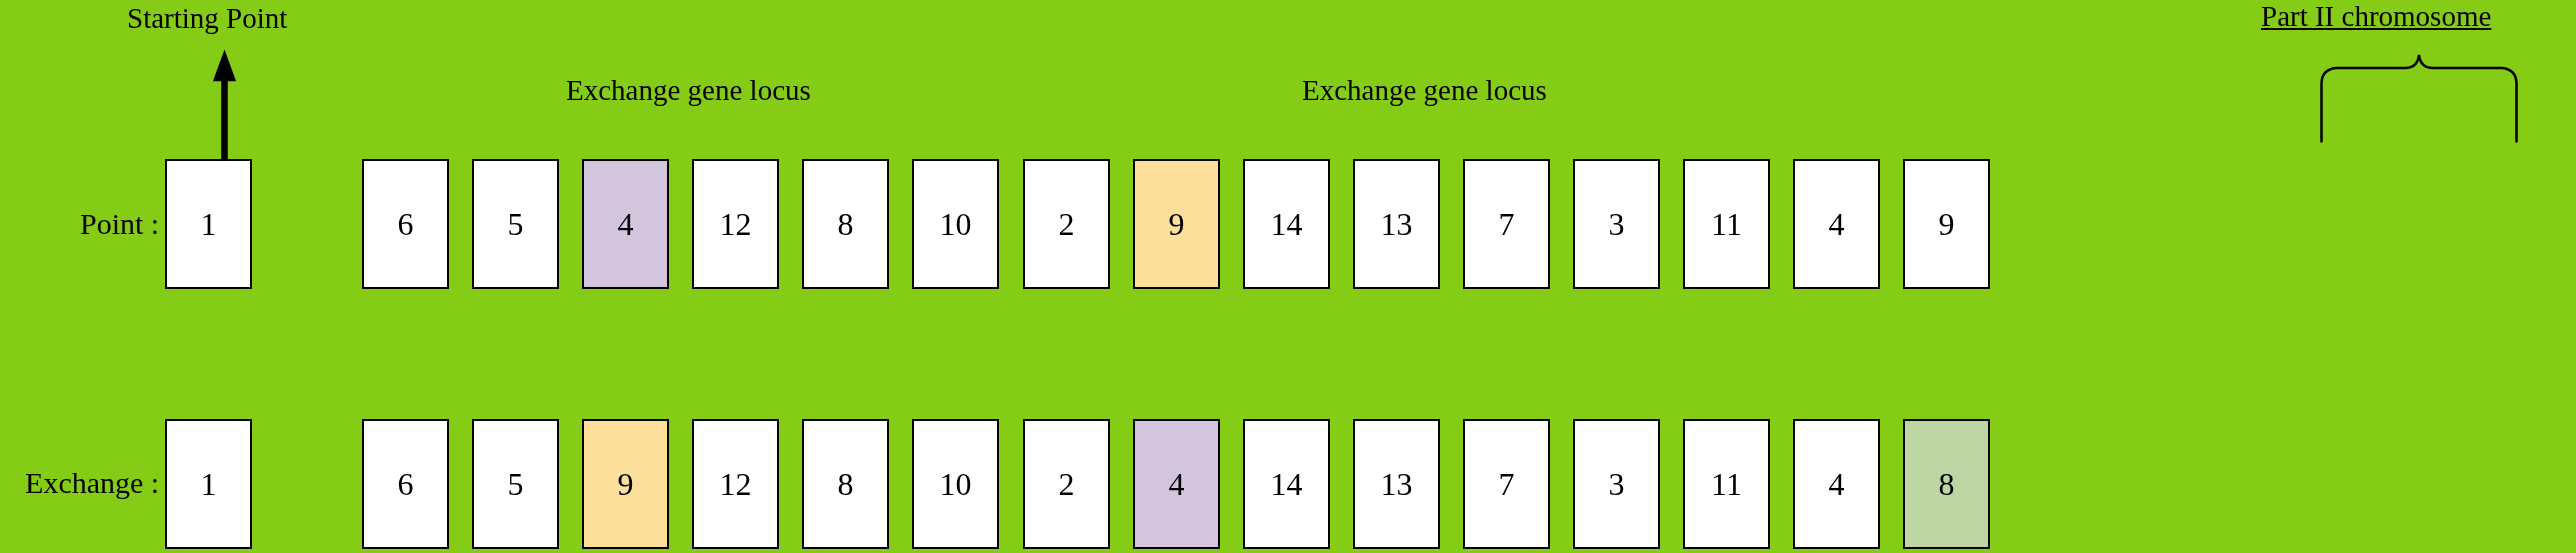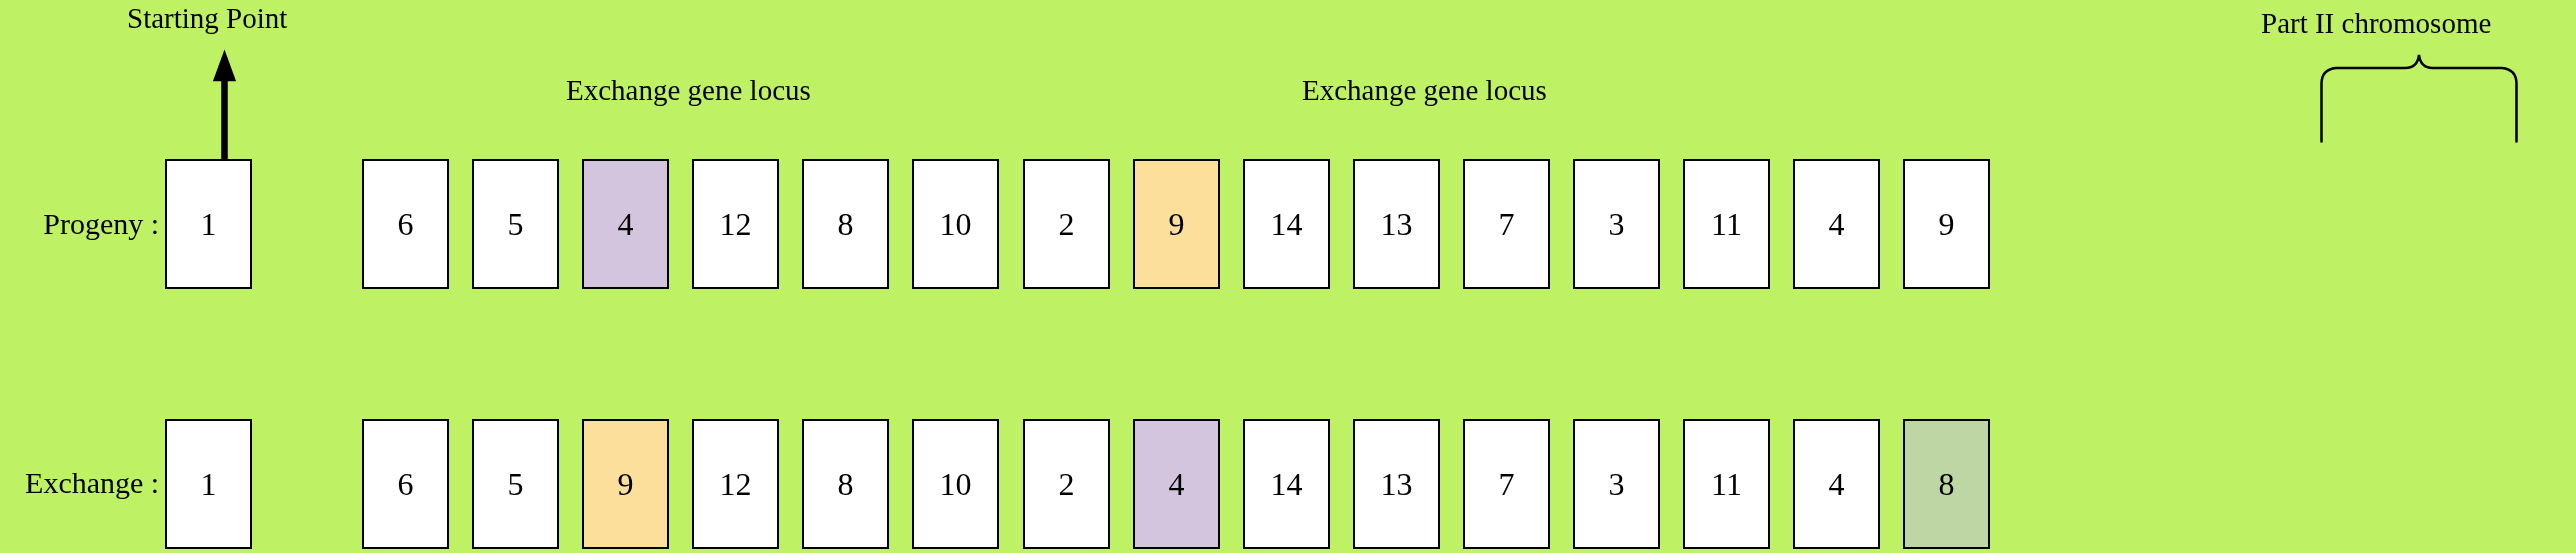--- a/index.html
+++ b/index.html
@@ -8,21 +8,21 @@
     background: #ffffff;
   }
   body {
     font-family: "Liberation Serif", "DejaVu Serif", serif;
     color: #000000;
   }
   #stage {
     position: relative;
     width: 2576px;
     height: 553px;
-    background: #bef264;
+    background: #84cc16;
     overflow: hidden;
   }
 
   
   .caption {
     position: absolute;
     font-size: 29px;
     line-height: 1;
     white-space: nowrap;
     color: #000;
@@ -74,35 +74,35 @@
 
   <svg class="arrow" style="left:210px; top:48px;" width="29" height="116" viewBox="0 0 40 160">
     <line x1="20" y1="156" x2="20" y2="24" stroke="#000" stroke-width="9"></line>
     <polygon points="20,2 4,46 36,46" fill="#000"></polygon>
   </svg>
 
   <div class="caption" style="left:566px; top:76px;">Exchange gene locus</div>
 
   <div class="caption" style="left:1302px; top:76px;">Exchange gene locus</div>
 
-  <div class="caption" style="left:2261px; top:9px;">Part II chromosome</div>
+  <div class="caption" style="left:2261px; top:2px;text-decoration:underline;">Part II chromosome</div>
 
   <svg class="brace" style="left:2314px; top:52px;" width="210" height="91" viewBox="0 0 290 126">
     <path d="M 10 124
              L 10 44
              Q 10 24 30 22
              L 126 22
              Q 143 22 145 4
              Q 147 22 164 22
              L 260 22
              Q 280 24 280 44
              L 280 124" fill="none" stroke="#000" stroke-width="3.5" stroke-linecap="round"></path>
   </svg>
 
-  <div class="row-label" style="left:7.2px; top:209px; width:152px;">Progeny :</div>
+  <div class="row-label" style="left:7.2px; top:209px; width:152px;">Point :</div>
   <div class="gene-row" id="row-parent" style="left:0px; top:159px;">
       <div class="gene-box" style="left: 165px; top: 0px; background: rgb(255, 255, 255);">1</div>
       <div class="gene-box" style="left: 362px; top: 0px; background: rgb(255, 255, 255);">6</div>
       <div class="gene-box" style="left: 472px; top: 0px; background: rgb(255, 255, 255);">5</div>
       <div class="gene-box" style="left: 582px; top: 0px; background: rgb(212, 197, 222);">4</div>
       <div class="gene-box" style="left: 692px; top: 0px; background: rgb(255, 255, 255);">12</div>
       <div class="gene-box" style="left: 802px; top: 0px; background: rgb(255, 255, 255);">8</div>
       <div class="gene-box" style="left: 912px; top: 0px; background: rgb(255, 255, 255);">10</div>
       <div class="gene-box" style="left: 1023px; top: 0px; background: rgb(255, 255, 255);">2</div>
       <div class="gene-box" style="left: 1133px; top: 0px; background: rgb(251, 223, 155);">9</div>

